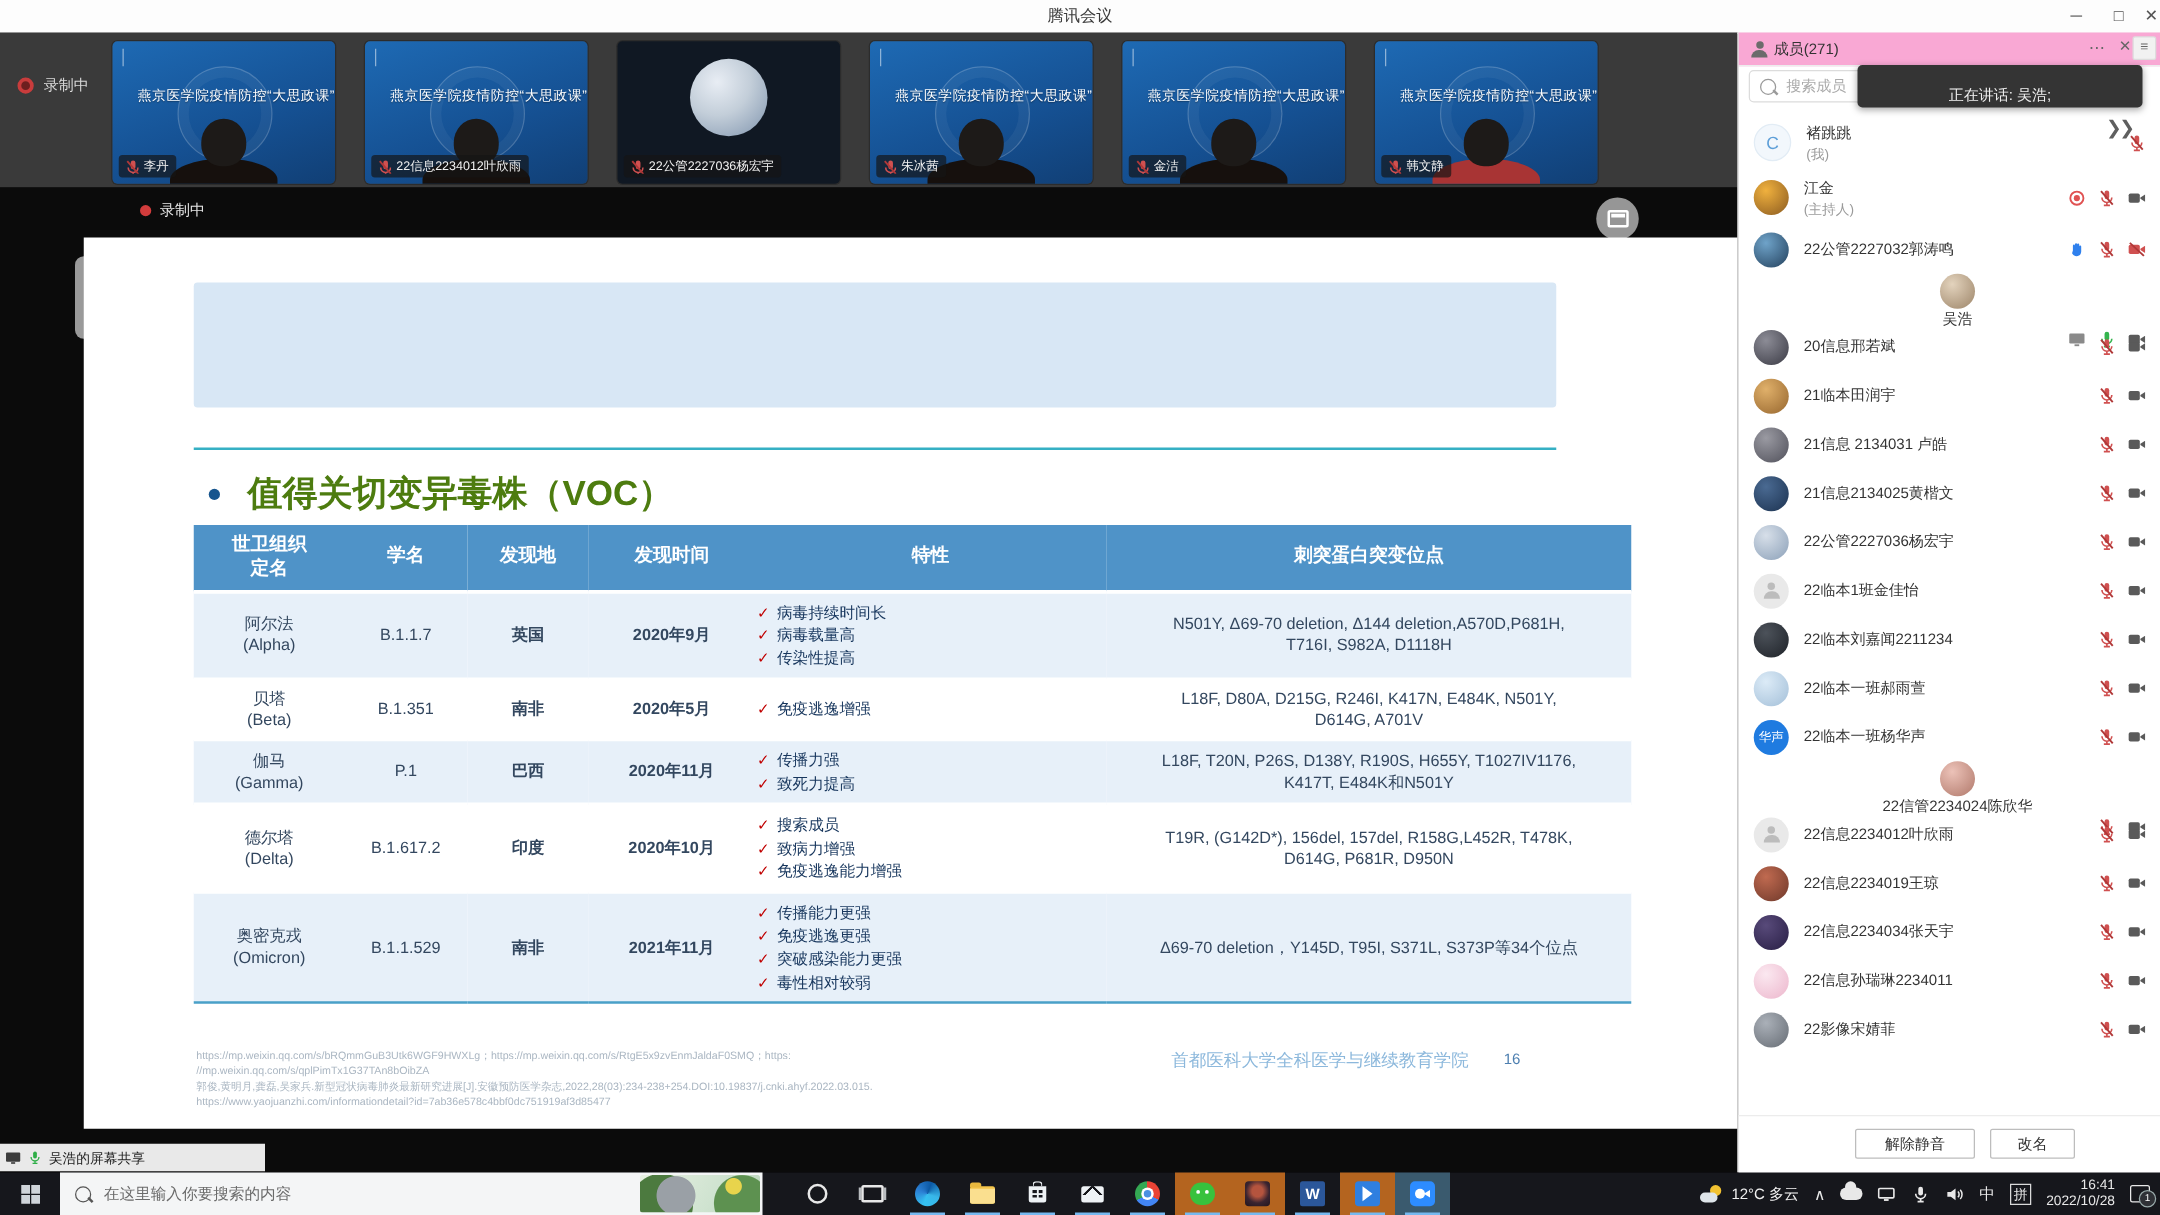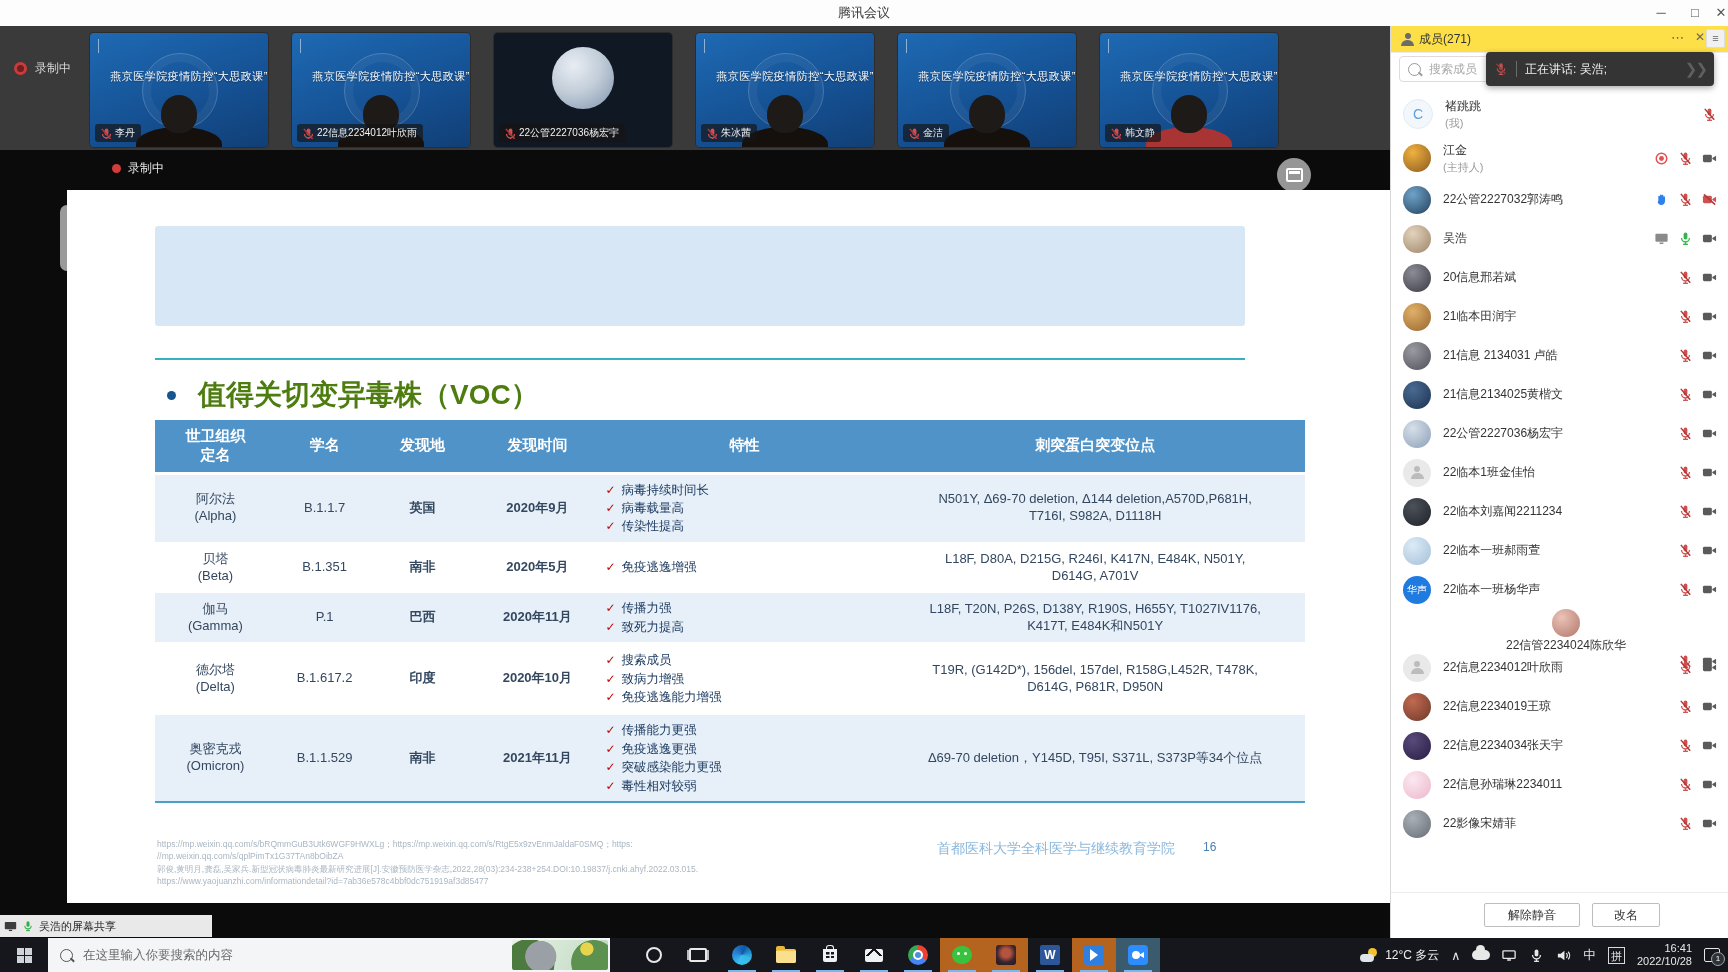--- a/index.html
+++ b/index.html
@@ -57,34 +57,34 @@
   td.mut{text-align:left;padding-left:14px;padding-right:8px;font-size:11.5px;color:#2e5480;white-space:pre-line;line-height:1.5;}
   #slide-refs{left:90px;top:648px;width:760px;}
   #slide-refs div{font-size:8.5px;color:#aab6c2;line-height:1.45;white-space:nowrap;overflow:hidden;}
   #slide-org{left:870px;top:650px;font-size:14px;color:#8cb8dc;}
   #slide-page{left:1136px;top:650px;font-size:12px;color:#4d7fb0;}
   
   #presenterbar{left:0;top:765px;width:212px;height:22px;background:#e9e9e9;display:flex;align-items:center;gap:5px;padding-left:4px;box-sizing:border-box;}
   #presenterbar span{font-size:11px;color:#222;}
   
   #sidebar{left:1390px;top:26px;width:338px;height:912px;background:#fff;border-left:1px solid #d8d8d8;box-sizing:border-box;}
-  #sb-header{left:0;top:0;width:338px;height:26px;background:#fde047;border-bottom:1px solid #ececec;text-align:center;}
+  #sb-header{left:0;top:0;width:338px;height:26px;background:#f9a8d4;border-bottom:1px solid #ececec;text-align:center;}
   #sb-title{left:10px;top:5px;display:flex;align-items:center;gap:5px;font-size:12px;color:#333;}
   .person-glyph{width:13px;height:13px;position:relative;}
   .person-glyph::before{content:"";position:absolute;left:3.5px;top:0;width:6px;height:6px;border-radius:50%;background:#6b6b6b;}
   .person-glyph::after{content:"";position:absolute;left:0;top:6.5px;width:13px;height:6px;border-radius:6px 6px 0 0;background:#6b6b6b;}
   #sb-menu{left:280px;top:4px;font-size:13px;color:#666;letter-spacing:1px;}
   #sb-close{left:304px;top:4px;font-size:12px;color:#666;}
   #sb-collapse{left:315px;top:3px;width:19px;height:19px;background:#f1f1f1;border:1px solid #ddd;box-sizing:border-box;border-radius:2px;color:#666;font-size:11px;text-align:center;line-height:17px;}
   #sb-search{left:8px;top:30px;width:300px;height:26px;border:1px solid #dcdcdc;border-radius:4px;background:#fff;display:flex;align-items:center;gap:6px;padding-left:8px;box-sizing:border-box;}
   #sb-search input{border:none;outline:none;font-size:12px;color:#333;width:200px;background:transparent;}
   #sb-search input::placeholder{color:#aaa;}
   .mag{width:11px;height:11px;border:1.5px solid #9a9a9a;border-radius:50%;position:relative;flex:0 0 auto;}
   .mag::after{content:"";position:absolute;left:9px;top:9px;width:5px;height:1.5px;background:#9a9a9a;transform:rotate(45deg);}
-  #sb-toast{left:95px;top:26px;width:228px;height:34px;background:#343434;border-radius:4px;box-shadow:0 2px 6px rgba(0,0,0,.35);display:flex;align-items:center;gap:8px;padding:0 8px;box-sizing:border-box;z-index:5;}
+  #sb-toast{left:95px;top:26px;width:228px;height:34px;background:#343434;border-radius:4px;box-shadow:0 2px 6px rgba(0,0,0,.35);display:flex;align-items:center;gap:8px;padding:0 8px;box-sizing:border-box;z-index:5;flex-direction:column;}
   #sb-toast .div{width:1px;height:16px;background:rgba(255,255,255,.28);}
   #sb-toast span.t{color:#f0f0f0;font-size:12px;white-space:nowrap;}
   #sb-toast .chev{color:#5f5f5f;font-size:15px;font-weight:bold;letter-spacing:-2px;margin-left:auto;}
   #memberlist{left:0;top:66px;width:338px;height:800px;overflow:hidden;}
   .mrow{position:relative;width:338px;display:flex;align-items:center;}
   .mrow .av{width:28px;height:28px;border-radius:50%;margin-left:12px;flex:0 0 auto;display:flex;align-items:center;justify-content:center;font-size:11px;overflow:hidden;}
   .mrow .nm{margin-left:12px;min-width:0;}
   .mrow .nm .n1{font-size:12px;color:#333;white-space:nowrap;}
   .mrow .nm .n2{font-size:11px;color:#9a9a9a;margin-top:1px;}
   .mrow .ics{margin-left:auto;margin-right:12px;display:flex;align-items:center;gap:9px;flex:0 0 auto;}
@@ -563,21 +563,21 @@
           </span>
           <span>
             <svg class="icon16" viewBox="0 0 16 16">
               <rect x="1" y="4" width="9.5" height="8" rx="1.5" fill="#d05050"></rect>
               <path d="M11 7.5 15 5v6l-4-2.5z" fill="#d05050"></path>
               <line x1="2" y1="2.5" x2="14" y2="13.5" stroke="#b03838" stroke-width="1.6"></line>
             </svg>
           </span>
         </div>
       </div>
-      <div class="mrow" style="height: 39px;">
+      <div class="mrow" style="height: 39px; flex-direction: column;">
         <div class="av" style="background: radial-gradient(circle at 35% 30%, rgb(227, 211, 189) 0%, rgb(156, 132, 104) 100%);"></div>
         <div class="nm">
           <div class="n1">吴浩</div>
         </div>
         <div class="ics">
           <span>
             <svg class="icon16" viewBox="0 0 16 16">
               <rect x="1.5" y="3" width="13" height="8.5" rx="1" fill="#8a8a8a"></rect>
               <rect x="6" y="12.2" width="4" height="1.6" fill="#8a8a8a"></rect>
             </svg>

